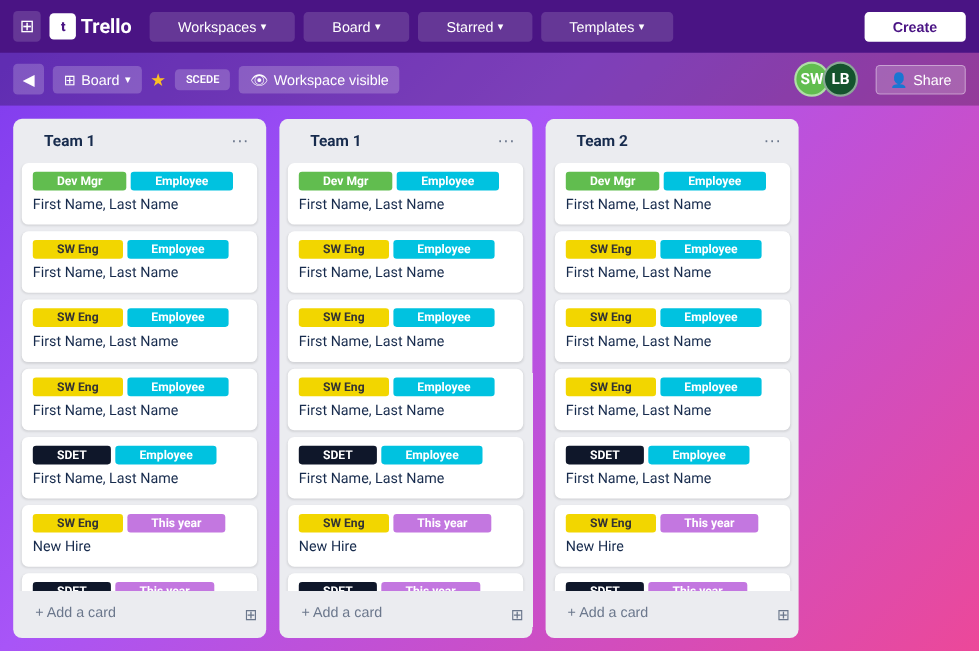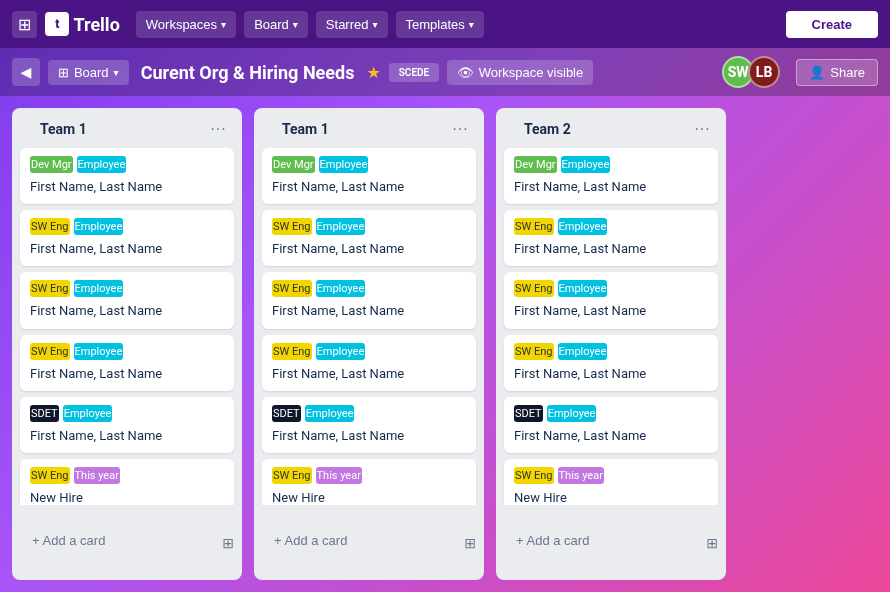--- a/index.html
+++ b/index.html
@@ -44,21 +44,21 @@
       align-items: center;
       justify-content: center;
       font-size: 12px;
       font-weight: 900;
     }
     .nav-btn {
       background: rgba(255,255,255,0.15);
       color: white;
       border: none;
       border-radius: 4px;
-      padding: 6px 10px;
+      padding: 6px 26px;
       font-size: 13px;
       cursor: pointer;
       display: flex;
       align-items: center;
       gap: 4px;
       white-space: nowrap;
     }
     .nav-chevron { font-size: 10px; }
     .nav-spacer { flex: 1; }
     .create-btn {
@@ -228,23 +228,23 @@
       cursor: pointer;
     }
     .card-labels {
       display: flex;
       gap: 4px;
       margin-bottom: 5px;
       flex-wrap: wrap;
     }
     .label {
       border-radius: 3px;
-      padding: 2px 1px;
+      padding: 2px 22px;
       font-size: 11px;
-      font-weight: 400;
+      font-weight: 700;
       color: white;
     }
     .label-dev-mgr { background: #61bd4f; }
     .label-employee { background: #00c2e0; }
     .label-sw-eng { background: #f2d600; color: #333; }
     .label-sdet { background: #0f172a; }
     .label-this-year { background: #c377e0; }
 
     .card-name {
       font-size: 13px;
@@ -265,21 +265,21 @@
       font-size: 13px;
       background: none;
       border: none;
       width: calc(100% - 8px);
     }
 
     .card-footer {
       display: flex;
       align-items: center;
       justify-content: space-between;
-      padding: 16px 4px;
+      padding: 0 4px;
     }
     .card-archive-btn {
       background: none;
       border: none;
       color: #6b778c;
       cursor: pointer;
       font-size: 14px;
       padding: 4px;
     }
   </style>
@@ -318,32 +318,31 @@
 
 <div class="board-header">
   <button class="sidebar-toggle">
     <span>◀</span>
   </button>
   <button class="board-view-btn">
     <span>⊞</span>
     <span>Board</span>
     <span style="font-size:10px;">▾</span>
   </button>
-  <h1 class="board-title">Curent Org &amp; Hiring Needs</h1>
   <span class="star-icon">★</span>
   <span class="board-tag">SCEDE</span>
   <button class="visibility-btn">
     <span>👁</span>
     <span>Workspace visible</span>
   </button>
   <div class="avatar-group">
     <div class="avatar" style="background:#61bd4f;">
       <span>SW</span>
     </div>
-    <div class="avatar" style="background:#7f1d1d;">
+    <div class="avatar" style="background:#14532d;">
       <span>LB</span>
     </div>
   </div>
   <button class="share-btn">
     <span>👤</span>
     <span>Share</span>
   </button>
 </div>
 
 <div class="board-content" id="board-content">

